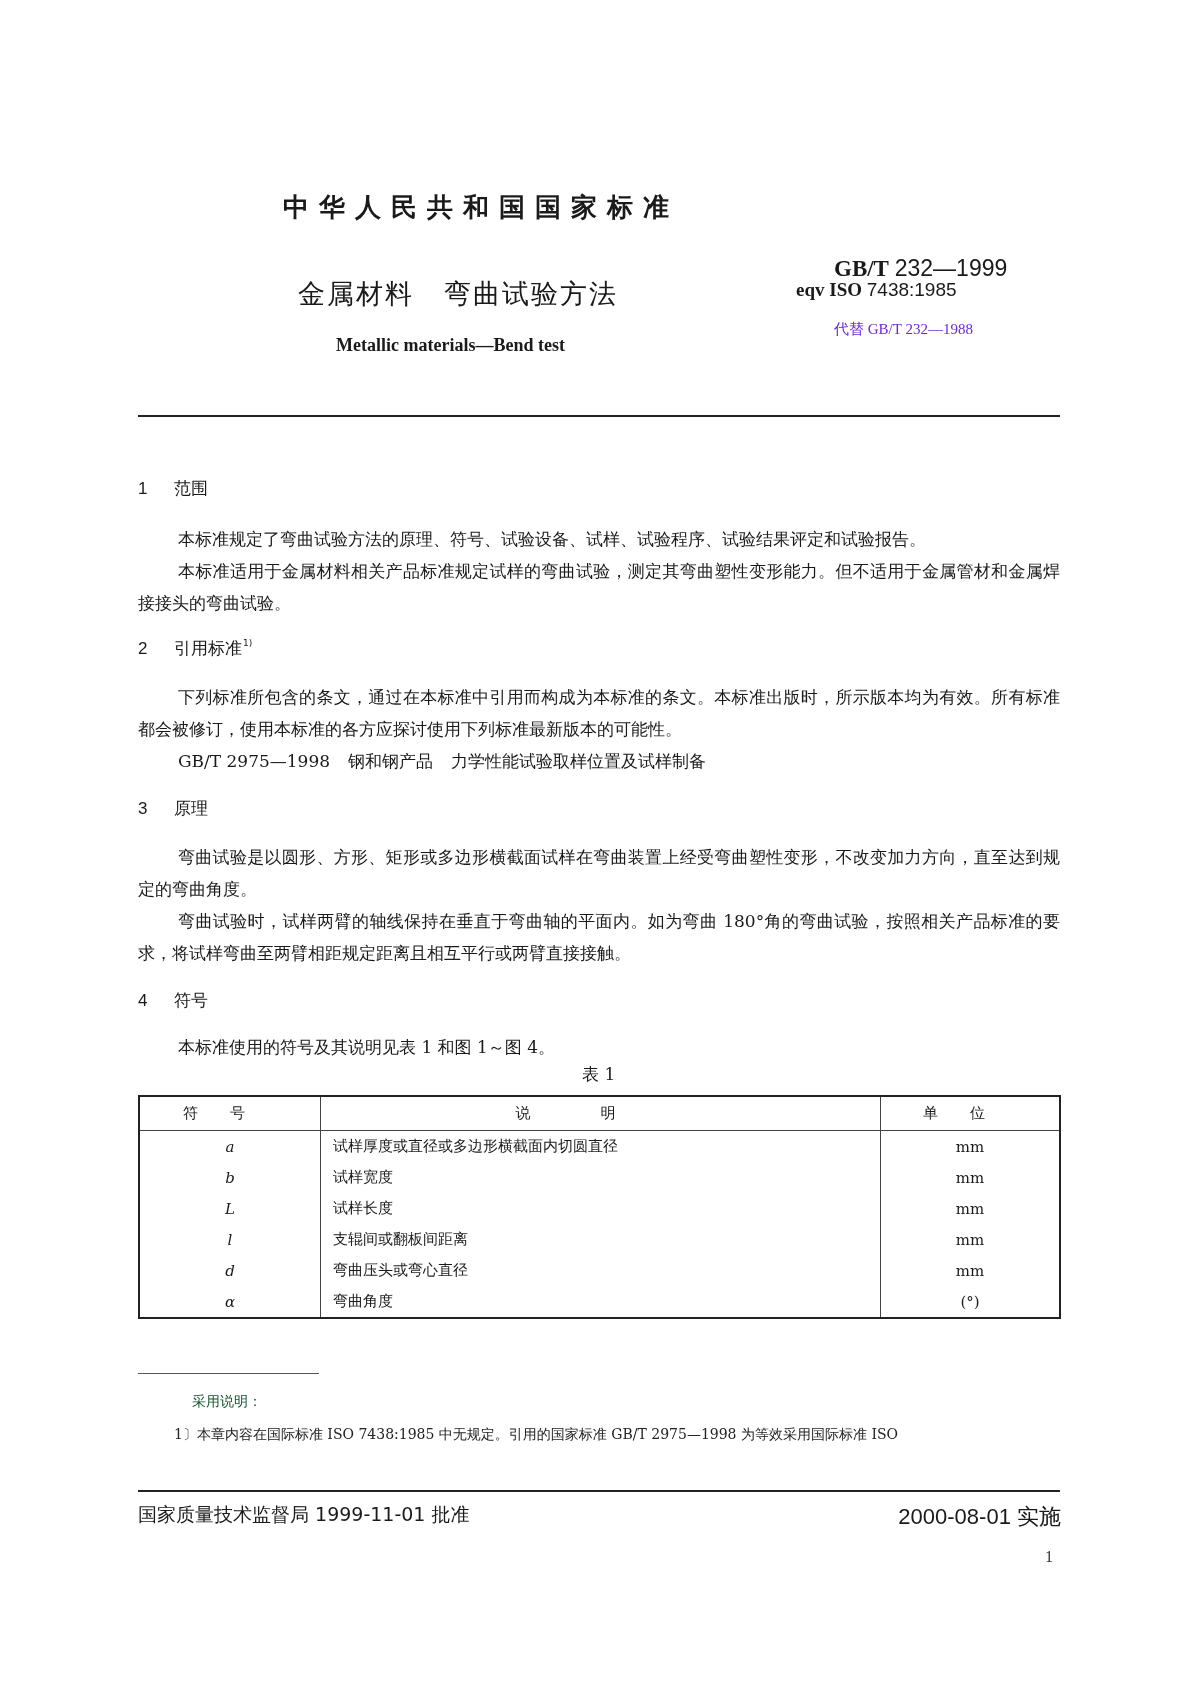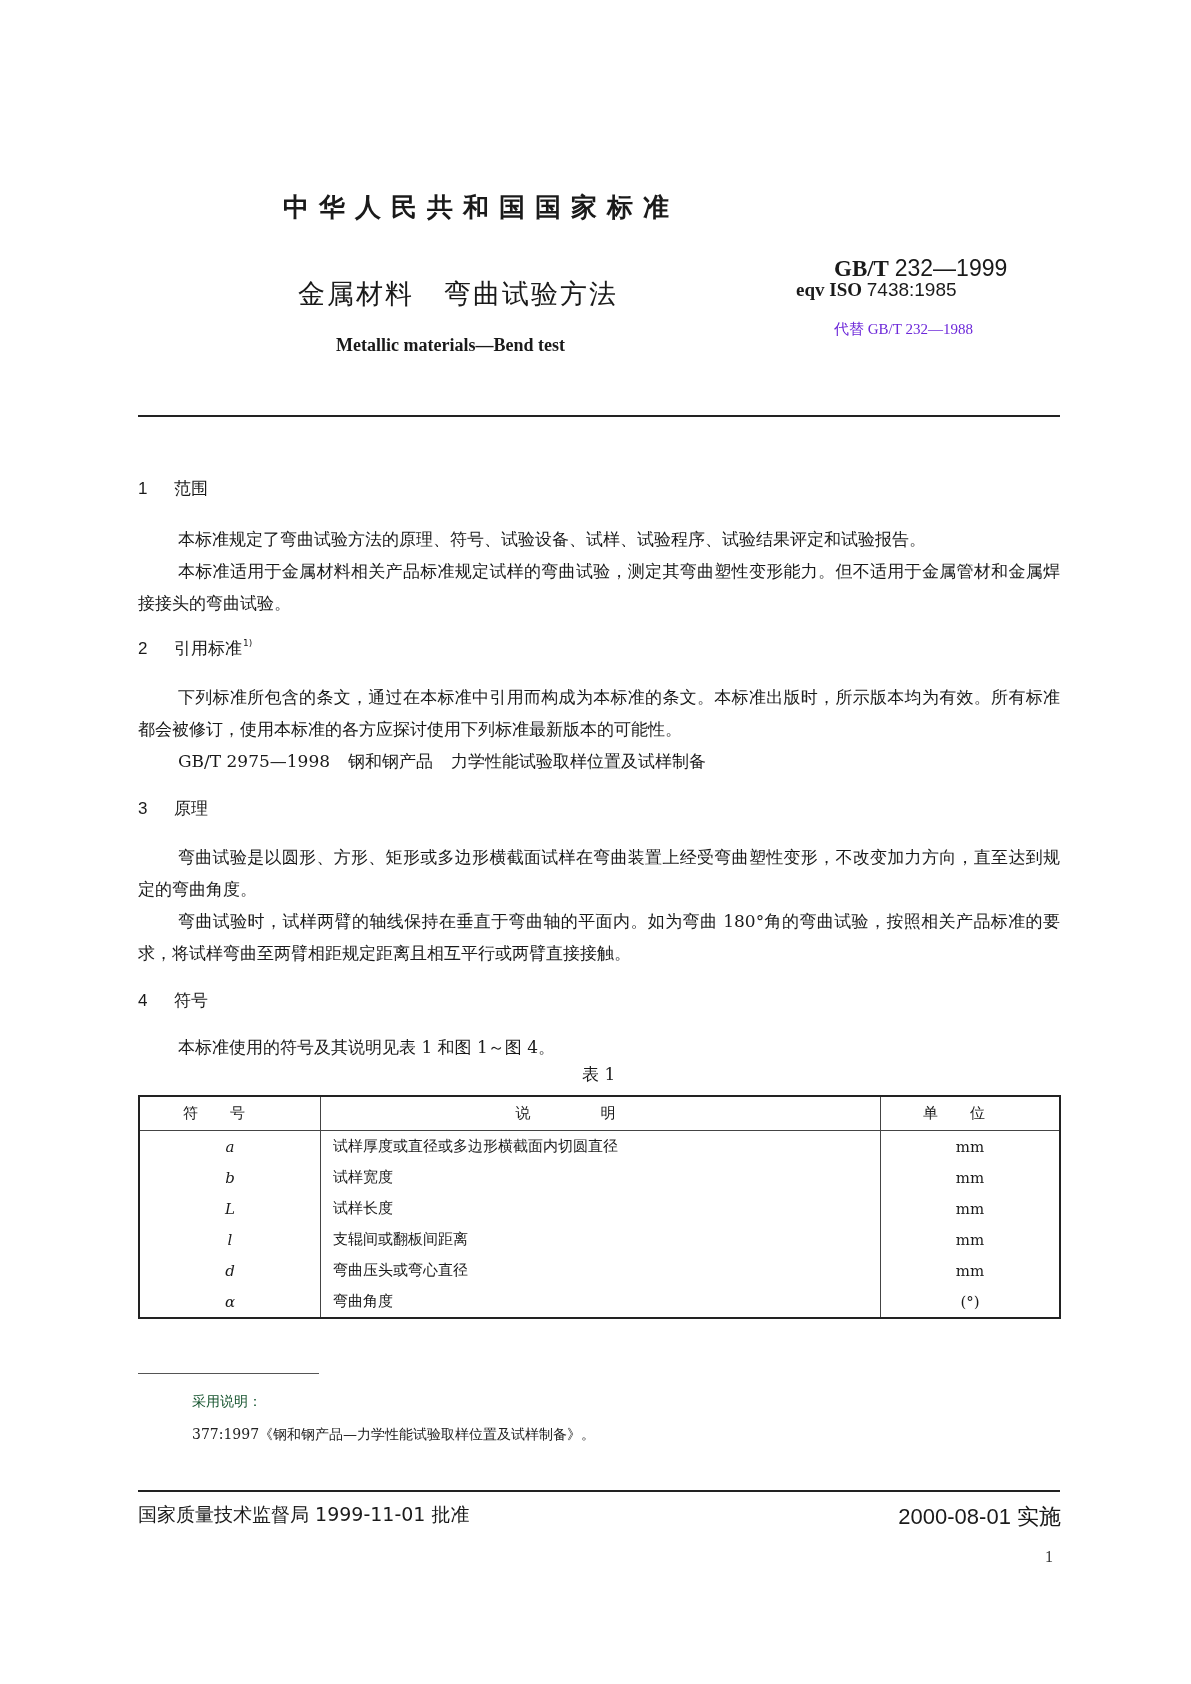--- a/index.html
+++ b/index.html
@@ -159,19 +159,19 @@
       <td class="sym">α</td>
       <td class="desc">弯曲角度</td>
       <td class="unit">(°)</td>
     </tr>
   </tbody>
 </table>
 
 <div class="abs footnote-rule"></div>
 <div class="abs footnote-title">采用说明：</div>
 <div class="abs footnote-body">
-  <span class="cont">377:1997《钢和钢产品—力学性能试验取样位置及试样制备》。</span>
+  <span>1〕本章内容在国际标准 ISO 7438:1985 中无规定。引用的国家标准 GB/T 2975—1998 为等效采用国际标准 ISO</span>
 </div>
 
 <div class="abs bottom-rule"></div>
 <div class="abs approval">国家质量技术监督局 1999-11-01 批准</div>
 <div class="abs effective">2000-08-01 实施</div>
 <div class="abs page-number">1</div>
 
 </body></html>

